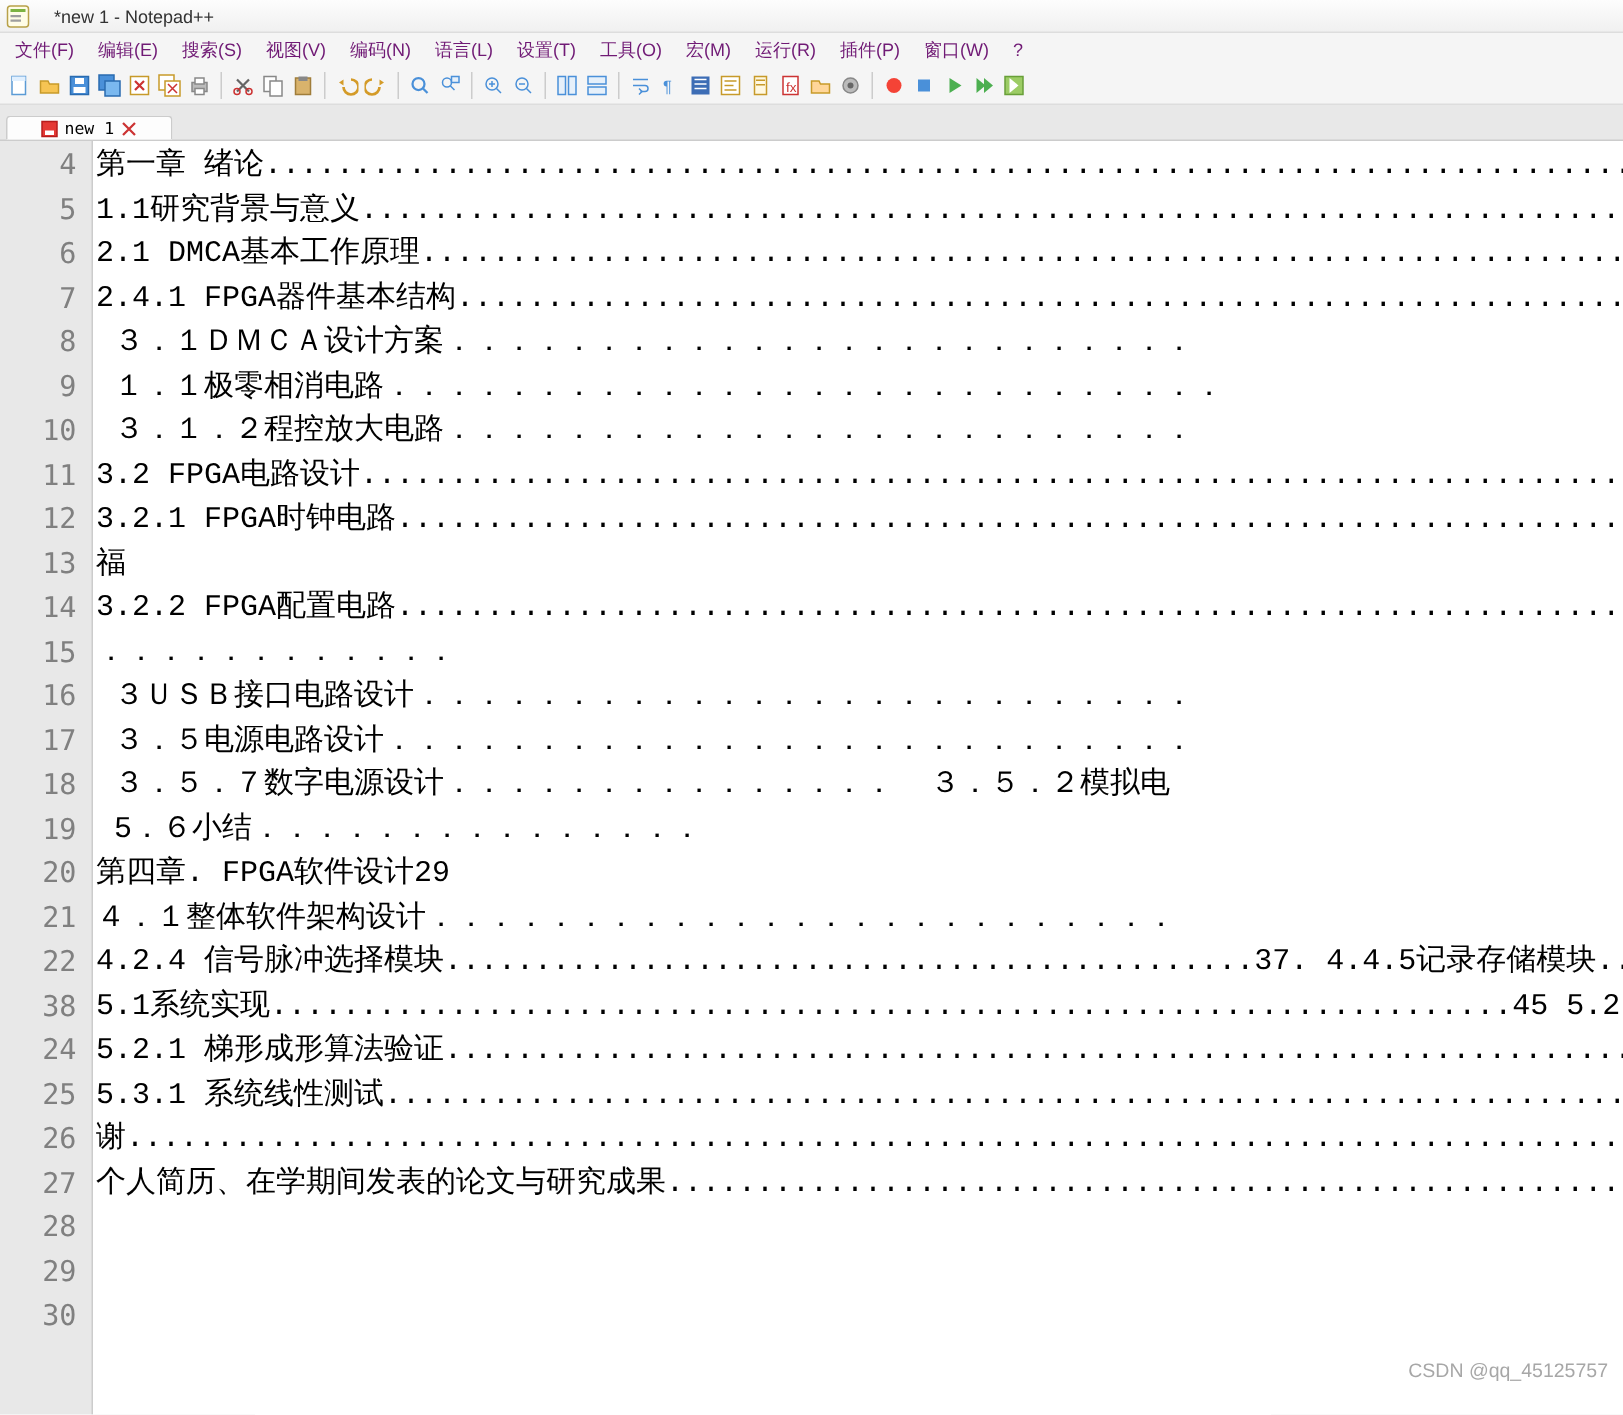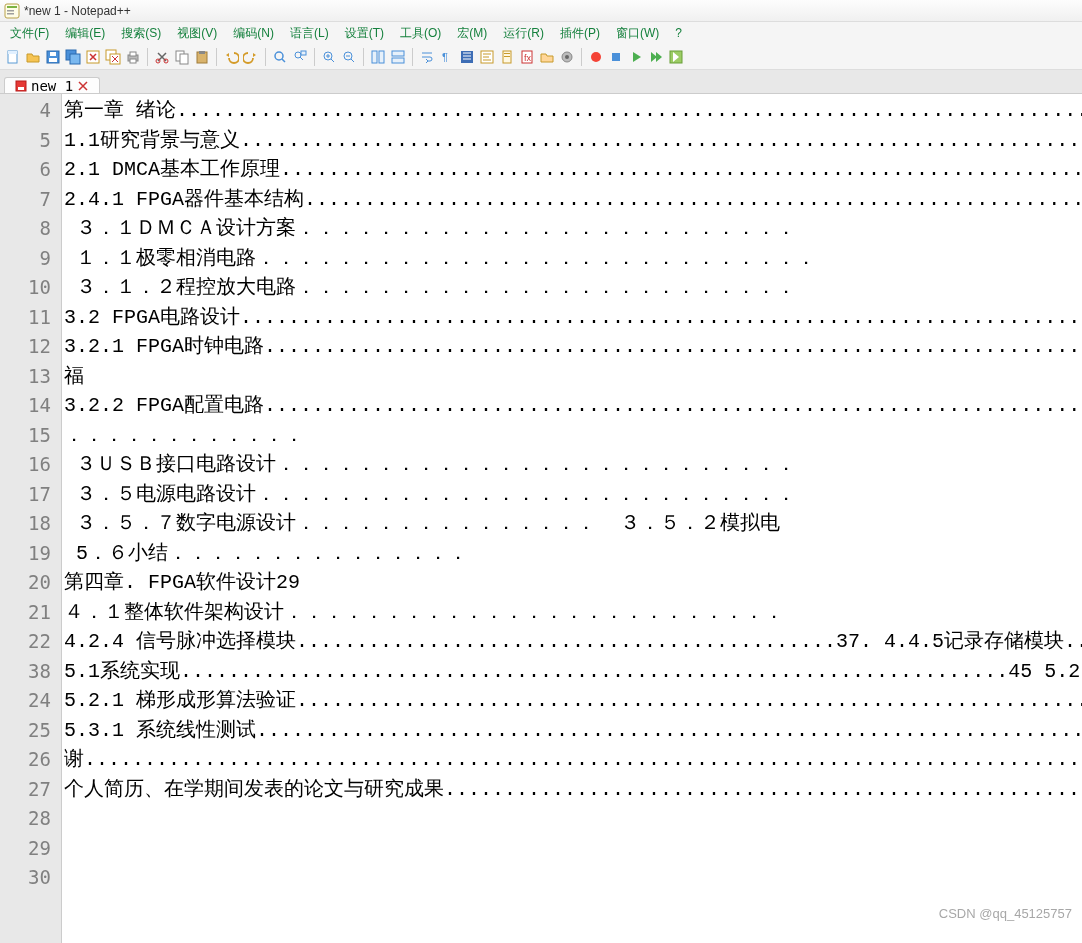--- a/index.html
+++ b/index.html
@@ -12,39 +12,39 @@
     overflow: hidden;
     position: relative;
   }
   .titlebar {
     height: 22px;
     background: linear-gradient(#fdfdfd,#f0f0f0);
     border-bottom: 1px solid #ddd;
     display: flex;
     align-items: center;
     padding: 0 4px;
-    gap: 4px;
+    gap: 16px;
   }
   .titlebar .appicon {
     width: 16px; height: 16px;
     display: inline-flex; align-items: center; justify-content: center;
   }
   .titlebar .title { font-size: 12px; color: #333; }
   .menubar {
     height: 22px;
     background: #f5f5f5;
     display: flex;
     align-items: center;
     padding: 0 2px;
     gap: 0;
   }
   .menubar .menuitem {
     padding: 2px 8px;
     font-size: 12px;
-    color: #15803d;
+    color: #701a75;
     cursor: default;
   }
   .toolbar {
     height: 26px;
     background: #f5f5f5;
     border-bottom: 1px solid #ddd;
     display: flex;
     align-items: center;
     padding: 0 4px;
     gap: 2px;
@@ -65,26 +65,26 @@
     background: #e8e8e8;
     display: flex;
     align-items: flex-end;
     padding: 0 4px;
     border-bottom: 1px solid #ccc;
   }
   .tab {
     display: flex;
     align-items: center;
     gap: 4px;
-    padding: 2px 10px;
+    padding: 2px 22px;
     background: #fdfdfd;
     border: 1px solid #ccc;
     border-bottom: none;
     border-radius: 3px 3px 0 0;
-    font-size: 14px;
+    font-size: 11px;
     height: 16px;
     cursor: pointer;
   }
   .tab .tabicon { width:12px; height:12px; display:inline-flex; align-items:center; justify-content:center;}
   .tab .close { width:12px; height:12px; display:inline-flex; align-items:center; justify-content:center; color:#c33; font-weight:bold; font-size:11px;}
   .editor {
     display: flex;
     height: calc(943px - 22px - 22px - 26px - 24px);
     background: #fff;
   }

